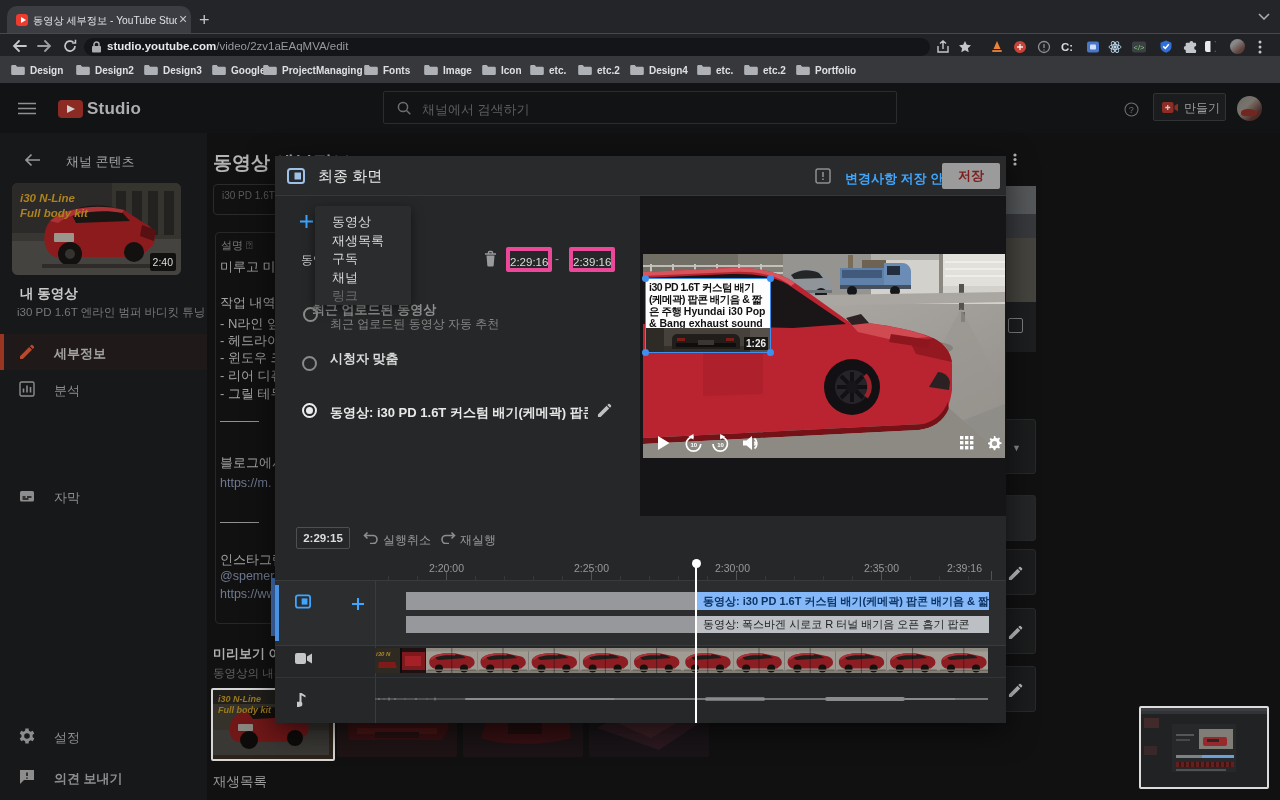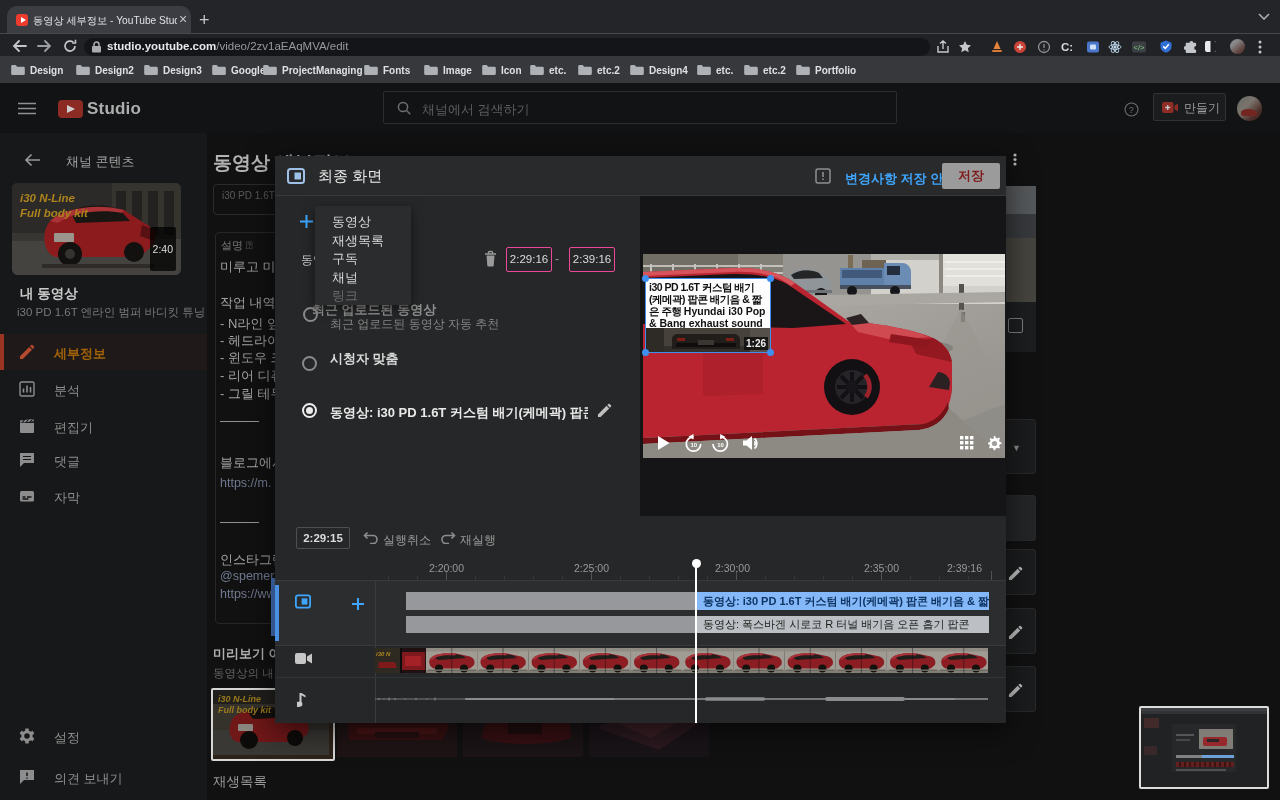--- a/index.html
+++ b/index.html
@@ -26,49 +26,49 @@
 #ythead{left:0;top:83px;width:1280px;height:50px;background:#121314;}
 #srch{left:383px;top:8px;width:514px;height:33px;border:1px solid #2b2c2e;border-radius:2px;box-sizing:border-box;}
 #srchph{left:422px;top:18px;font-size:13px;color:#5c5e60;}
 #mkbtn{left:1153px;top:10px;width:73px;height:28px;border:1px solid #313233;background:#1b1c1d;border-radius:2px;box-sizing:border-box;}
 #mktxt{left:1184px;top:17px;font-size:12px;color:#9c9ea0;}
 #avatar{left:1237px;top:13px;width:25px;height:25px;border-radius:50%;background:linear-gradient(135deg,#6a6a66 0%,#79736c 40%,#4a2c28 75%,#57241f 100%);}
 
 #sidebar{left:0;top:133px;width:207px;height:667px;background:#171819;}
 #chancont{left:66px;top:20px;font-size:13px;color:#a5a5a5;}
 #sthumb{left:12px;top:50px;width:169px;height:92px;border-radius:6px;overflow:hidden;background:#3a3835;}
-#sdur{right:5px;bottom:4px;background:rgba(0,0,0,.75);color:#ddd;font-size:10.5px;padding:16px 3px;border-radius:2px;margin-top:32px;}
+#sdur{right:5px;bottom:4px;background:rgba(0,0,0,.75);color:#ddd;font-size:10.5px;padding:3px 3px;border-radius:2px;margin-top:32px;}
 #myvid{left:20px;top:152px;font-size:13.5px;color:#cbcbcb;font-weight:700;}
 #vsub{left:17px;top:172px;font-size:11.5px;color:#787878;white-space:nowrap;}
 .mrow{position:absolute;left:0;width:207px;height:36px;}
 .mico{position:absolute;left:19px;top:10px;width:16px;height:16px;}
 .mtxt{position:absolute;left:54px;top:11px;font-size:13px;color:#8d8d8d;}
 #selrow{background:rgba(190,70,45,0.05);}
 #selbar{left:0;top:0;width:4px;height:36px;background:#993520;}
-#selrow .mtxt{color:#a16207;font-weight:700;}
+#selrow .mtxt{color:#a3a3a3;font-weight:700;}
 
 #content{left:207px;top:133px;width:1073px;height:667px;background:#111112;}
 #bigtitle{left:6px;top:17px;font-size:19px;color:#b4b4b4;font-weight:700;white-space:nowrap;}
 .ghost{color:#a3a3a3;font-size:13px;white-space:nowrap;}
 .ghostdim{color:#70798f;font-size:12.5px;white-space:nowrap;}
 #playlist{left:6px;top:640px;font-size:13.5px;color:#9a9a9a;}
 .bthumb{position:absolute;top:555px;width:120px;height:69px;background:#1d1213;border-radius:2px;overflow:hidden;}
 
 .rsbox{position:absolute;left:795px;width:34px;border:1px solid #28292b;border-radius:3px;box-sizing:border-box;background:#1b1c1d;}
 
 #modal{left:275px;top:156px;width:731px;height:567px;background:#262728;border-radius:1px;box-shadow:0 8px 30px rgba(0,0,0,.6);}
 #mhead{left:0;top:0;width:731px;height:40px;background:#292a2b;border-bottom:1px solid #37383a;box-sizing:border-box;}
 #mtitle{left:43px;top:11px;font-size:15px;color:#ececec;font-weight:500;}
 #nosave{left:570px;top:14px;font-size:13px;color:#3ea6ff;font-weight:700;}
 #savebtn{left:667px;top:7px;width:58px;height:26px;background:#9b9b9b;border-radius:2px;color:#7f1d1d;font-size:13px;font-weight:700;text-align:center;line-height:26px;}
 #vidpanel{left:365px;top:40px;width:366px;height:360px;background:#151517;}
 #ddmenu{left:40px;top:50px;width:96px;height:99px;background:#2b2c2e;border-radius:2px;box-shadow:0 4px 12px rgba(0,0,0,.5);z-index:5;}
 .ddi{position:absolute;left:17px;font-size:13px;color:#dcdcdc;}
 #eltxt{left:26px;top:96px;font-size:12px;color:#c9c9c9;}
-.tmbox{position:absolute;top:91px;width:46px;height:25px;border:1px solid #ec4899;border-radius:2px;box-sizing:border-box;color:#dcdcdc;font-size:11.5px;text-align:center;line-height:23px;}
+.tmbox{position:absolute;top:91px;width:46px;height:25px;border:4px solid #ec4899;border-radius:2px;box-sizing:border-box;color:#dcdcdc;font-size:11.5px;text-align:center;line-height:23px;}
 .radio{position:absolute;width:15px;height:15px;border:2px solid #8a8a8a;border-radius:50%;box-sizing:border-box;}
 .rt1{position:absolute;font-size:13px;color:#dadada;font-weight:700;white-space:nowrap;}
 .rt2{position:absolute;font-size:12px;color:#919191;white-space:nowrap;}
 
 #tl{left:0;top:360px;width:731px;height:207px;background:#262728;}
 #tcbox{left:21px;top:11px;width:54px;height:22px;border:1px solid #4f4f4f;border-radius:2px;box-sizing:border-box;color:#dcdcdc;font-size:11.5px;font-weight:700;text-align:center;line-height:20px;}
 .unre{position:absolute;top:16px;font-size:12px;color:#9a9a9a;}
 .rlab{position:absolute;top:46px;font-size:10.5px;color:#989898;}
 #esrow{left:0;top:64px;width:731px;height:66px;background:#2c2d2f;border-top:1px solid #393a3c;border-bottom:1px solid #393a3c;box-sizing:border-box;}
 #esbar{left:0;top:5px;width:4px;height:56px;background:#4a90e2;}
@@ -314,48 +314,34 @@
         </svg>
     <div class="mtxt">세부정보</div>
       </div>
   <div class="mrow" style="top:238px;">
     <svg class="mico" viewBox="0 0 16 16">
           <rect x="1" y="1" width="14" height="14" rx="1.5" fill="none" stroke="#8d8d8d" stroke-width="1.4"></rect>
           <path d="M4.5 11.5 V7.5 M8 11.5 V4.5 M11.5 11.5 V6" stroke="#8d8d8d" stroke-width="1.6"></path>
         </svg>
     <div class="mtxt">분석</div>
       </div>
-  <div class="mrow" style="top:275px;">
-    <svg class="mico" viewBox="0 0 16 16">
-          <path d="M1 5 H15 V14 a1 1 0 0 1 -1 1 H2 a1 1 0 0 1 -1 -1z M1.5 4.8 L0.8 2.5 14.2 1 15 3.2z" fill="#8d8d8d"></path>
-          <path d="M3 4.6 L5.5 1.8 M7 4.3 L9.5 1.5 M11 4 L13.5 1.3" stroke="#141516" stroke-width="1.1"></path>
-        </svg>
-    <div class="mtxt">편집기</div>
-      </div>
-  <div class="mrow" style="top:309px;">
-    <svg class="mico" viewBox="0 0 16 16">
-          <path d="M1 1 H15 V11 H5 L1 15z" fill="#8d8d8d"></path>
-          <path d="M4 4.5 h8 M4 7.5 h8" stroke="#141516" stroke-width="1.2"></path>
-        </svg>
-    <div class="mtxt">댓글</div>
-      </div>
   <div class="mrow" style="top:345px;">
     <svg class="mico" viewBox="0 0 16 16">
           <rect x="1" y="3" width="14" height="10.5" rx="1.5" fill="#8d8d8d"></rect>
           <path d="M3.5 9 h3 M8 9 h4.5 M3.5 11 h6" stroke="#141516" stroke-width="1.3"></path>
         </svg>
     <div class="mtxt">자막</div>
       </div>
   <div class="mrow" style="top:585px;">
     <svg class="mico" viewBox="0 0 16 16">
           <path d="M8 5.2 a2.8 2.8 0 1 0 0 5.6 a2.8 2.8 0 0 0 0 -5.6z M13.6 8 a5.6 5.6 0 0 0 -.1 -1l1.8-1.4-1.6-2.8-2.1.9a5.6 5.6 0 0 0-1.7-1L9.6 .5 H6.4 l-.3 2.2a5.6 5.6 0 0 0 -1.7 1 l-2.1-.9L.7 5.6 2.5 7 a5.6 5.6 0 0 0 0 2 L.7 10.4 l1.6 2.8 2.1 -.9 a5.6 5.6 0 0 0 1.7 1 l.3 2.2 h3.2 l.3 -2.2 a5.6 5.6 0 0 0 1.7 -1 l2.1.9 1.6 -2.8 -1.8 -1.4 a5.6 5.6 0 0 0 .1 -1z" fill="#8d8d8d" fill-rule="evenodd"></path>
         </svg>
     <div class="mtxt">설정</div>
       </div>
-  <div class="mrow" style="top:626px;">
+  <div class="mrow" style="top:626px;font-weight:bold;">
     <svg class="mico" viewBox="0 0 16 16">
           <path d="M1 1 H15 V11 H5 L1 15z" fill="#8d8d8d"></path>
           <path d="M8 3.5 v3.5 M8 8.5 v1.2" stroke="#141516" stroke-width="1.5"></path>
         </svg>
     <div class="mtxt">의견 보내기</div>
       </div>
 </div>
 
 <div class="abs" id="content">
   <div class="abs" id="bigtitle">동영상 세부정보</div>

